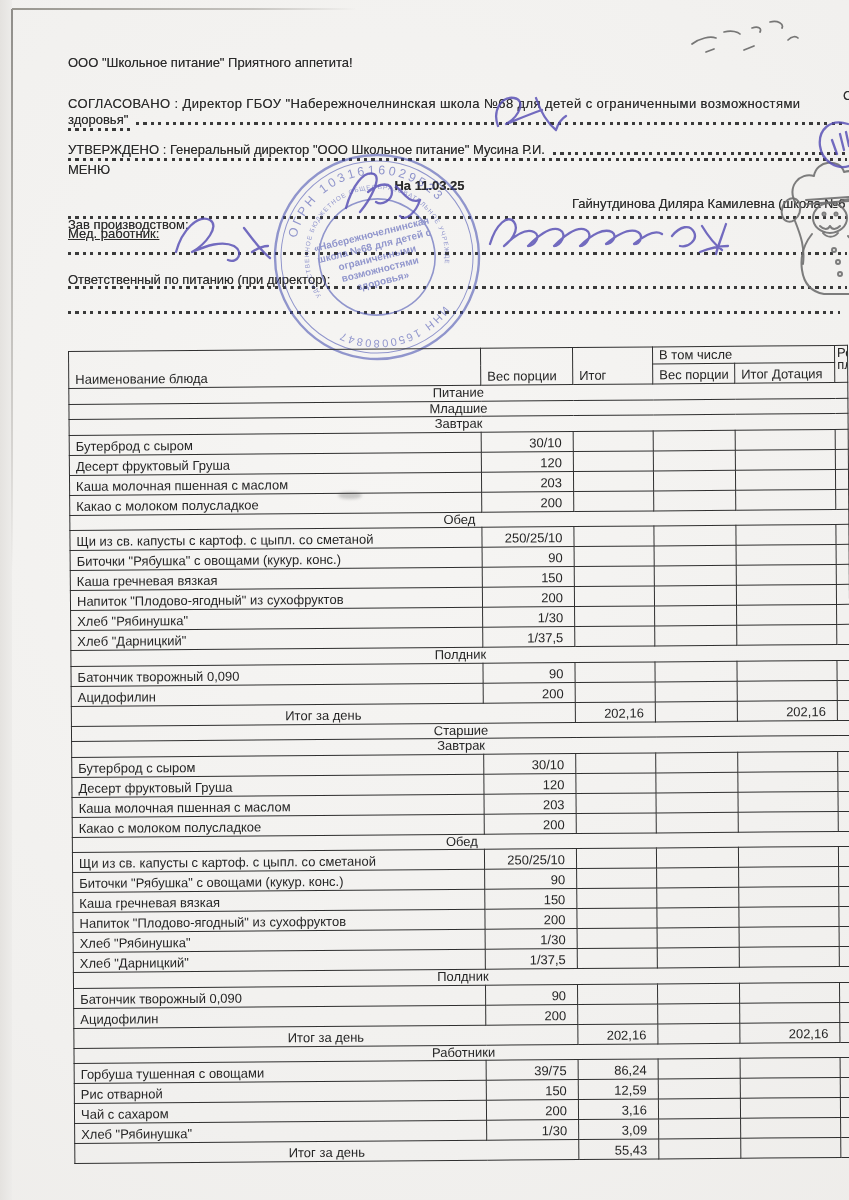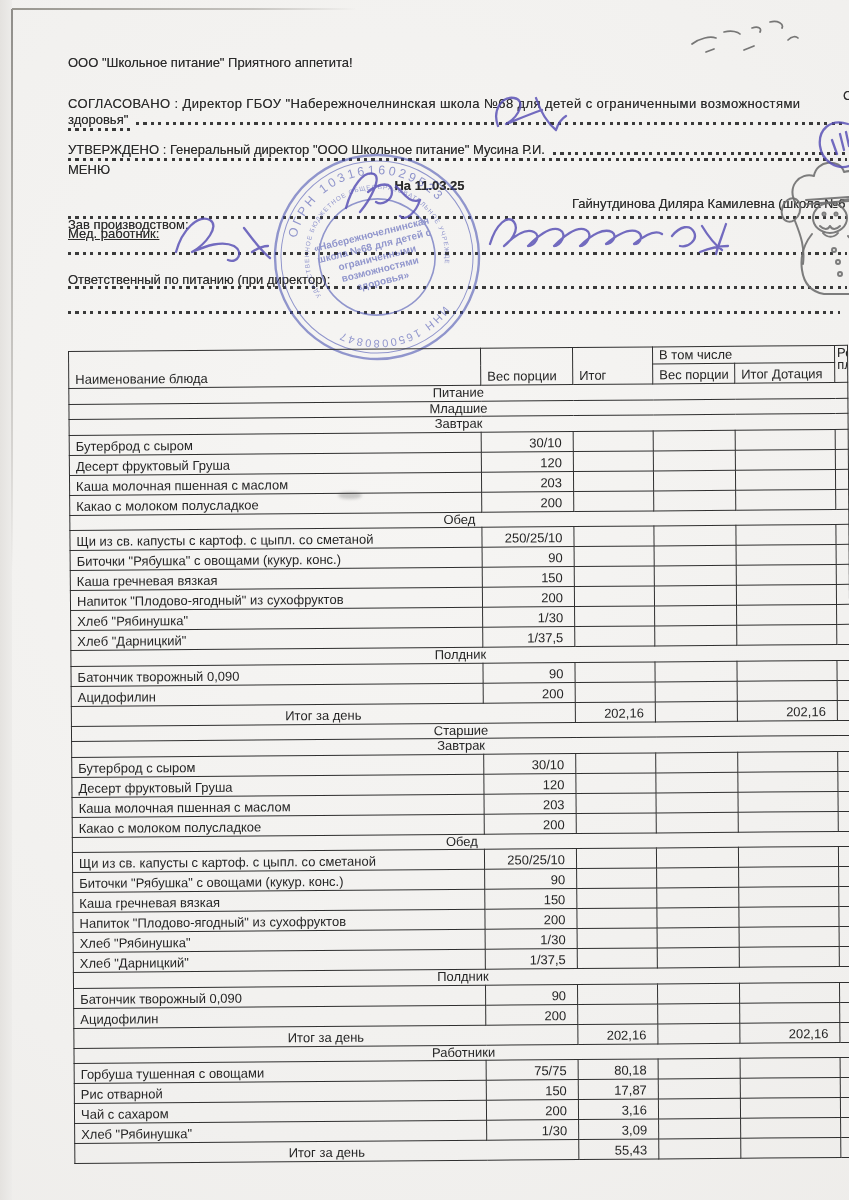--- a/index.html
+++ b/index.html
@@ -383,30 +383,30 @@
           <td class="c-num">202,16</td>
           <td class="c-num"></td>
           <td class="c-num">202,16</td>
           <td class="c-stub"></td>
         </tr>
         <tr class="sec">
           <td class="c-sec" colspan="6">Работники</td>
         </tr>
         <tr>
           <td class="c-name">Горбуша тушенная с овощами</td>
-          <td class="c-num">75/75</td>
-          <td class="c-num">80,18</td>
+          <td class="c-num">39/75</td>
+          <td class="c-num">86,24</td>
           <td class="c-num"></td>
           <td class="c-num"></td>
           <td class="c-stub"></td>
         </tr>
         <tr>
           <td class="c-name">Рис отварной</td>
           <td class="c-num">150</td>
-          <td class="c-num">17,87</td>
+          <td class="c-num">12,59</td>
           <td class="c-num"></td>
           <td class="c-num"></td>
           <td class="c-stub"></td>
         </tr>
         <tr>
           <td class="c-name">Чай с сахаром</td>
           <td class="c-num">200</td>
           <td class="c-num">3,16</td>
           <td class="c-num"></td>
           <td class="c-num"></td>

